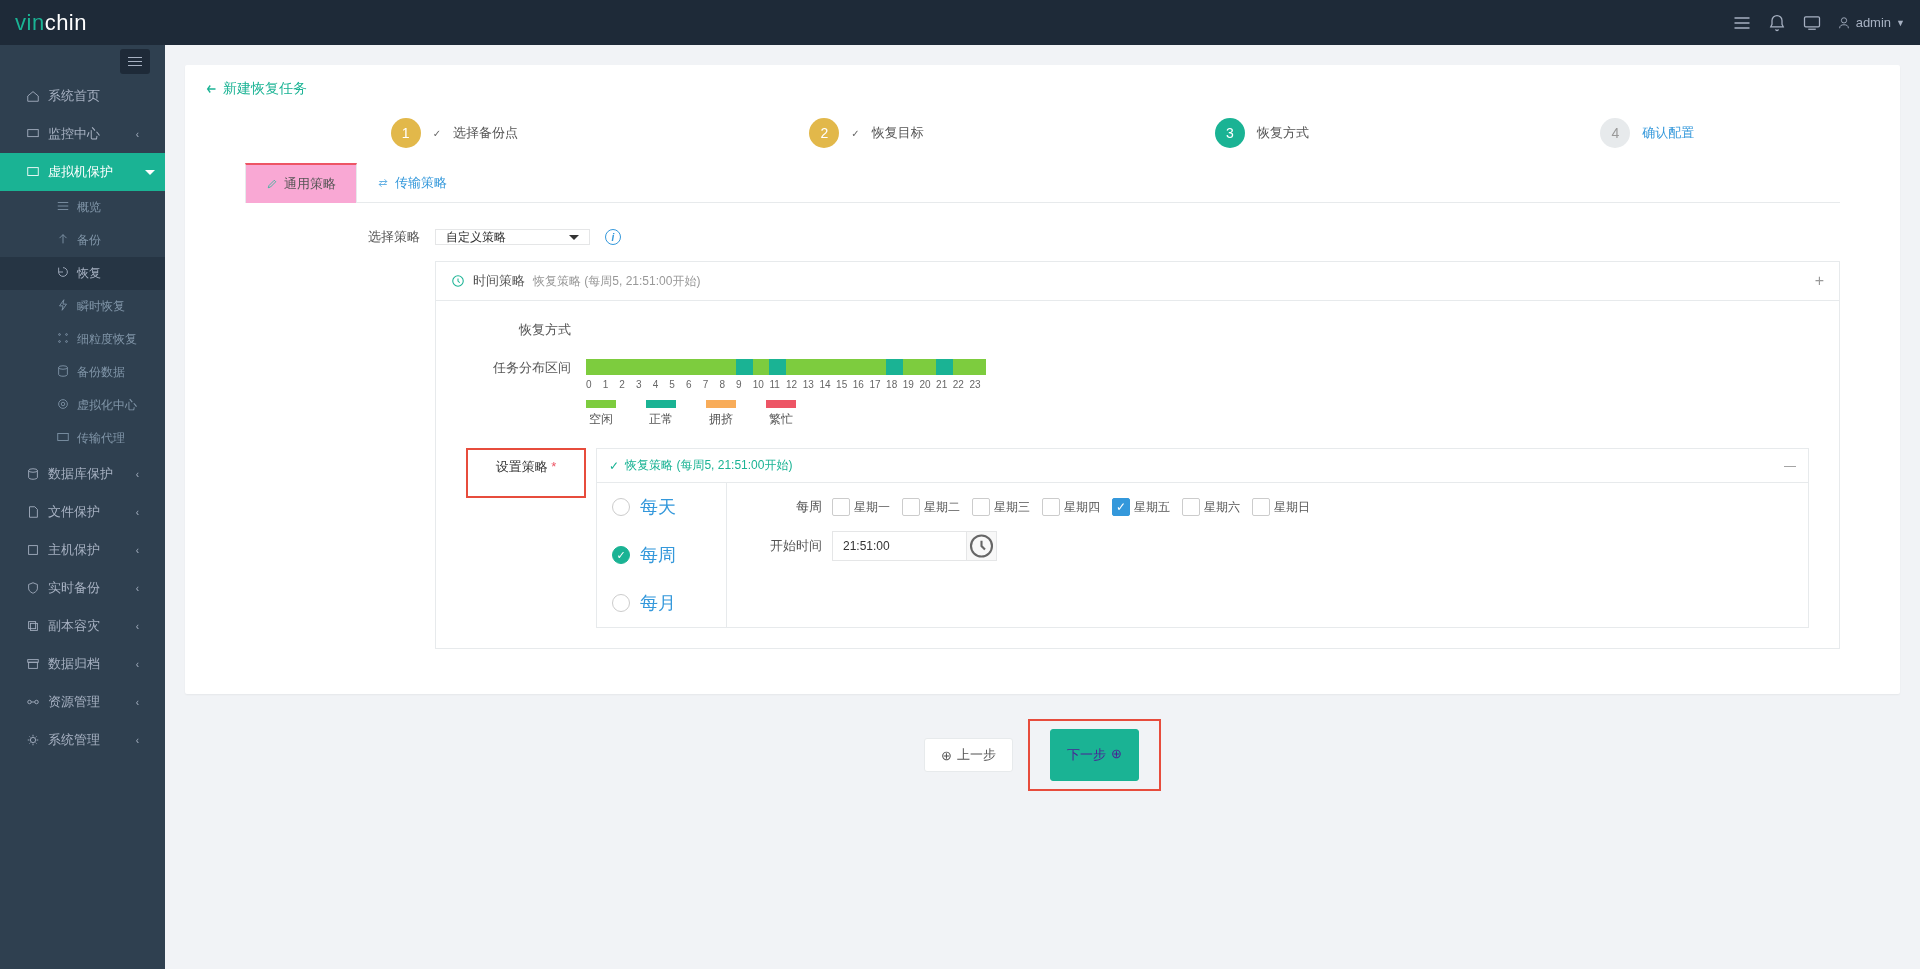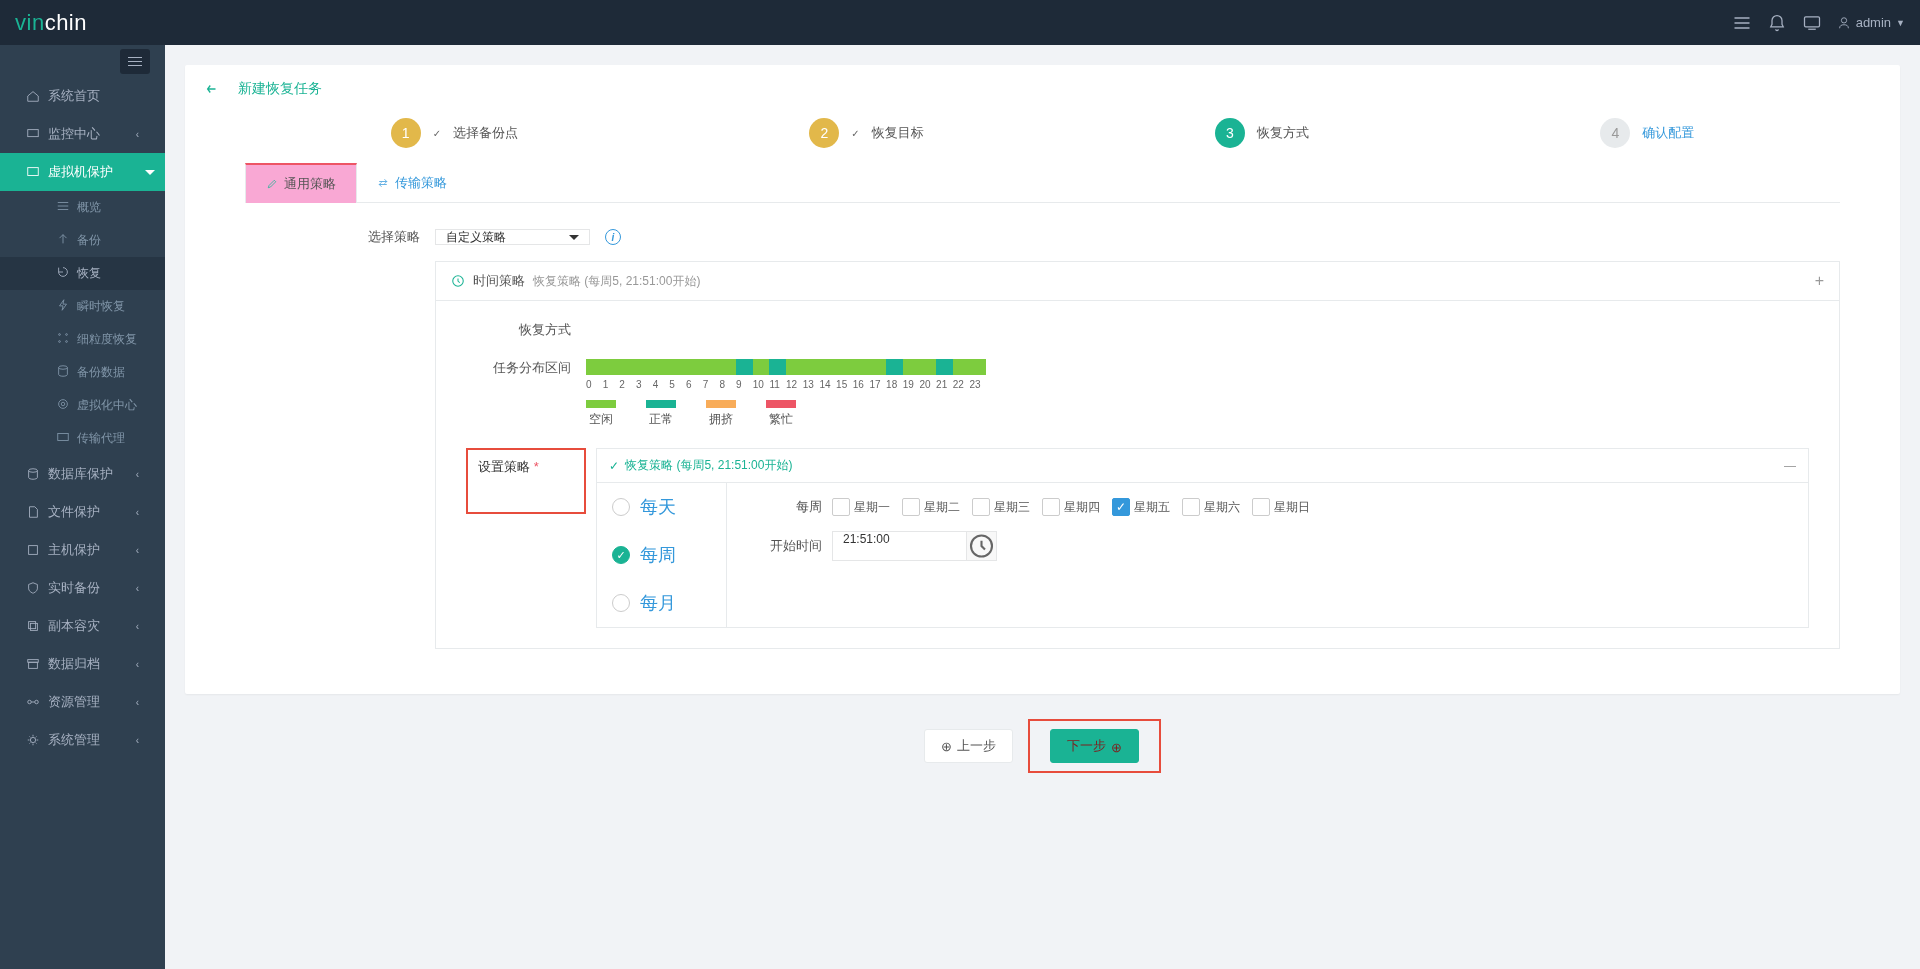--- a/index.html
+++ b/index.html
@@ -16,21 +16,21 @@
     .sidebar-toggle .btn span{width:14px;height:1px;background:#a7b1c2}
     .nav-item{padding:10px 26px;display:flex;align-items:center;gap:8px;cursor:pointer;font-size:13px;position:relative}
     .nav-item.active{background:#1ab394;color:#fff}
     .nav-item.active::after{content:"";position:absolute;right:10px;width:0;height:0;border-left:5px solid transparent;border-right:5px solid transparent;border-top:5px solid #fff}
     .nav-item .chev{margin-left:auto;font-size:10px}
     .sub-item{padding:8px 15px 8px 56px;display:flex;align-items:flex-start;gap:7px;cursor:pointer;font-size:12px;color:#8095a8}
     .sub-item.active{background:#263544;color:#a7b1c2}
     .icon{width:14px;height:14px;display:inline-block;flex-shrink:0}
     .main{margin-left:165px;margin-top:45px;padding:20px}
     .card{background:#fff;border-radius:2px;box-shadow:0 1px 2px rgba(0,0,0,.05);padding:15px 20px;margin-bottom:15px}
-    .breadcrumb{display:flex;align-items:center;gap:19px;color:#1ab394;font-size:14px;margin-bottom:5px}
+    .breadcrumb{display:flex;align-items:center;gap:4px;color:#1ab394;font-size:14px;margin-bottom:5px}
     .steps{display:flex;justify-content:space-around;padding:15px 40px;align-items:center}
     .step{display:flex;align-items:center;gap:12px}
     .step-num{width:30px;height:30px;border-radius:50%;background:#e2b84a;color:#fff;display:flex;align-items:center;justify-content:center;font-size:14px}
     .step-num.green{background:#1ab394}
     .step-num.grey{background:#e7eaec;color:#999}
     .step .check{color:#666;font-size:10px}
     .step-label{color:#555}
     .step-label.blue{color:#3498db}
     .content{padding:0 40px 30px}
     .tabs{display:flex;border-bottom:1px solid #e7eaec;margin-bottom:25px}
@@ -75,25 +75,25 @@
     .freq-item.active .radio{border-color:#1ab394;background:#1ab394}
     .freq-item.active .radio::after{content:"✓";color:#fff;font-size:11px}
     .detail-col{flex:1;padding:15px 25px}
     .detail-row{display:flex;align-items:center;margin-bottom:15px;gap:10px}
     .detail-row .dlabel{width:70px;text-align:right;color:#555;font-size:13px}
     .day-checks{display:flex;flex-wrap:wrap;gap:20px 12px;flex:1}
     .day-item{display:flex;align-items:center;gap:4px;font-size:12px;color:#555}
     .chk{width:18px;height:18px;border:1px solid #ccc;border-radius:2px;display:flex;align-items:center;justify-content:center;cursor:pointer}
     .chk.checked{background:#3498db;border-color:#3498db;color:#fff}
     .chk.checked::after{content:"✓";font-size:12px}
-    .time-input{height:30px;border:1px solid #e5e6e7;padding:0 10px;width:135px;font-size:12px;display:flex;}
+    .time-input{height:30px;border:1px solid #e5e6e7;padding:0 10px;width:135px;font-size:12px;display:flex;align-items:center}
     .clock-btn{width:30px;height:30px;border:1px solid #e5e6e7;border-left:none;background:#f8f8f8;display:flex;align-items:center;justify-content:center;cursor:pointer;color:#666}
     .footer-btns{display:flex;justify-content:center;gap:15px;margin-top:25px;align-items:center}
     .btn-prev{padding:7px 16px;background:#fff;border:1px solid #e7eaec;border-radius:3px;cursor:pointer;color:#555;display:flex;align-items:center;gap:5px}
-    .btn-next{padding:7px 16px;background:#1ab394;border:1px solid #1ab394;border-radius:3px;cursor:pointer;color:#7f1d1d;display:flex;align-items:flex-end;gap:5px}
+    .btn-next{padding:16px 16px;background:#1ab394;border:1px solid #1ab394;border-radius:3px;cursor:pointer;color:#4c1d95;display:flex;align-items:flex-start;gap:5px}
     svg{width:100%;height:100%}
   </style>
 </head>
 <body>
 
 <div class="header">
   <div class="logo"><span class="v">vin</span><span>chin</span></div>
   <div class="header-right">
     <div class="header-icon">
         <svg viewBox="0 0 16 16" stroke="currentColor" stroke-width="1.2" fill="none">
@@ -404,21 +404,21 @@
                     <span>拥挤</span>
                   </div>
                 <div class="legend-item">
                     <div class="sw c-red"></div>
                     <span>繁忙</span>
                   </div>
               </div>
             </div>
           </div>
           <div class="setting-row">
-            <div class="highlight-red" style="width:120px;height:66px;display:flex;align-items:flex-start;justify-content:flex-start;padding:8px 10px">
+            <div class="highlight-red" style="width:120px;height:50px;display:flex;align-items:flex-start;justify-content:center;padding:8px 10px">
               <span><span>设置策略</span> <span class="req" style="color:#ed5565">*</span></span>
             </div>
             <div class="setting-panel" style="margin-left:10px">
               <div class="setting-panel-header">
                 <span>✓</span>
                 <span>恢复策略 (每周5, 21:51:00开始)</span>
                 <span class="minus">—</span>
               </div>
               <div class="setting-panel-body">
                 <div class="freq-col">

